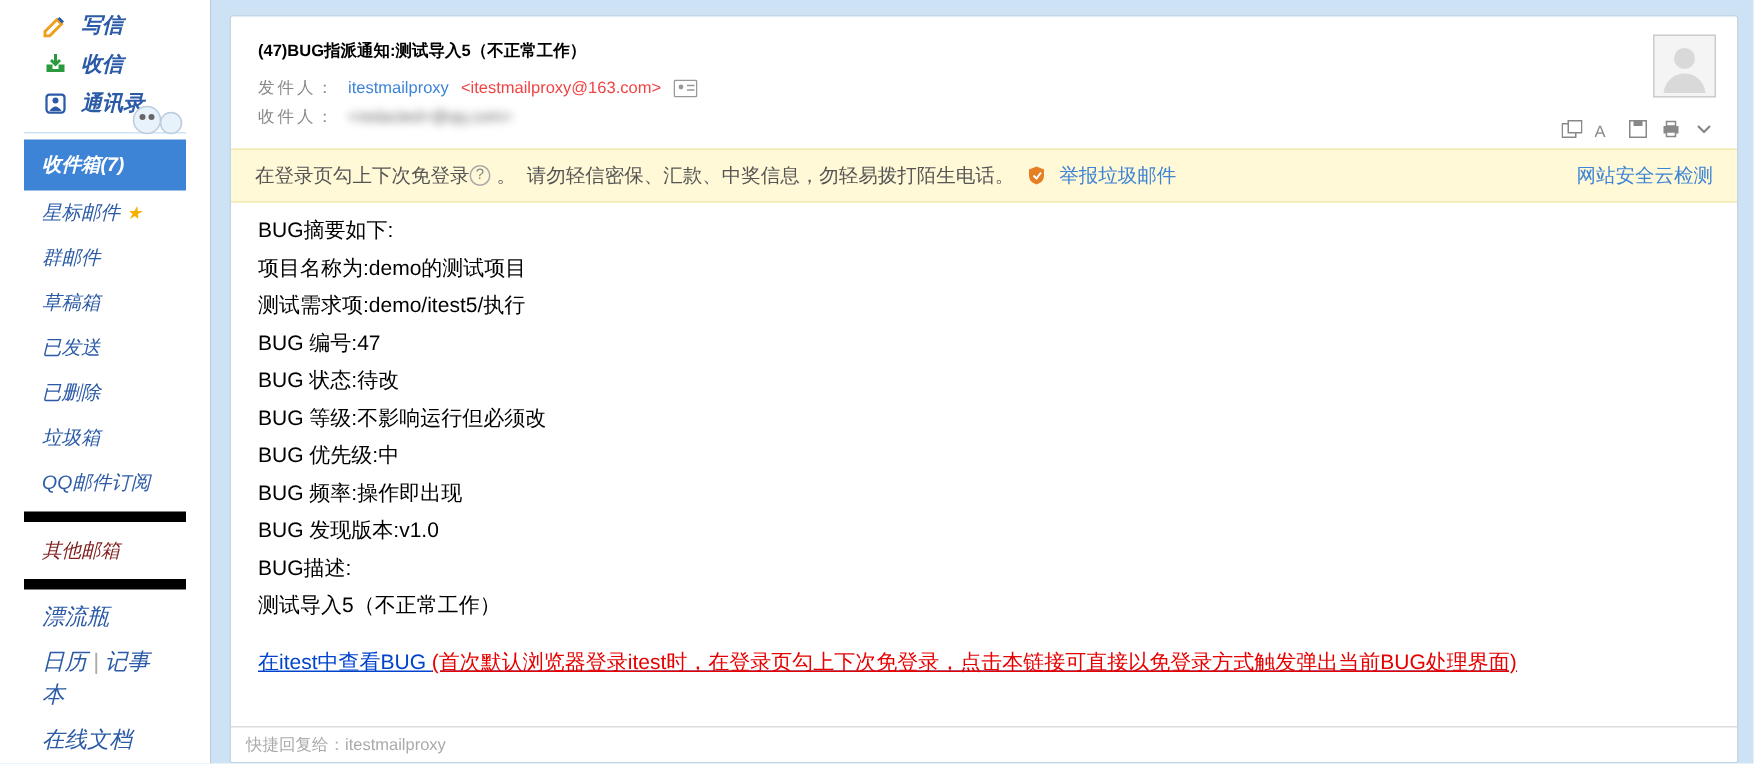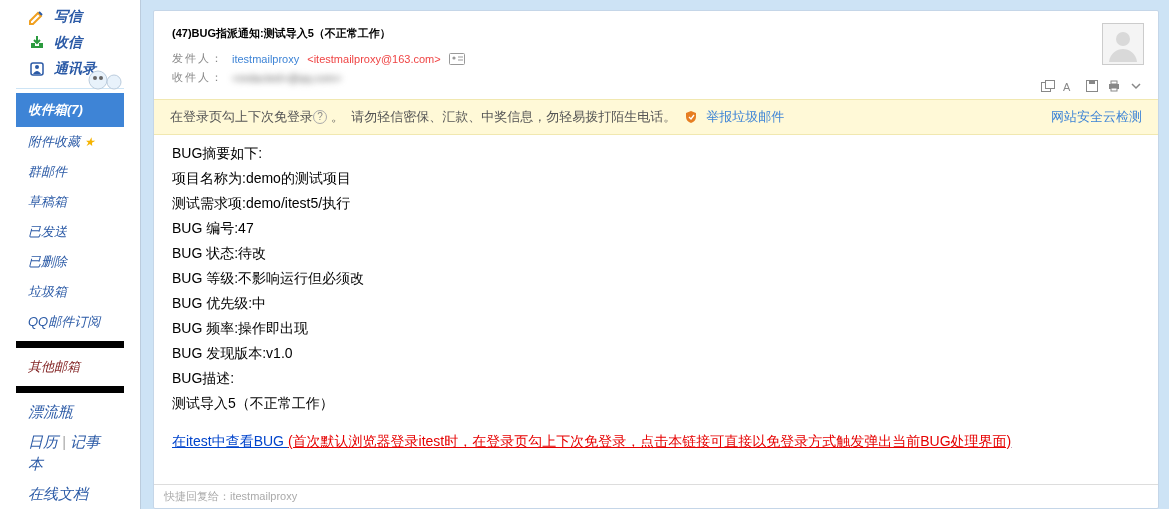--- a/index.html
+++ b/index.html
@@ -80,21 +80,21 @@
         <svg width="46" height="30" viewBox="0 0 46 30">
             <circle cx="14" cy="20" r="9" fill="#e8f2fb" stroke="#bcd" stroke-width="1"></circle>
             <circle cx="30" cy="22" r="7" fill="#e8f2fb" stroke="#bcd" stroke-width="1"></circle>
             <circle cx="11" cy="18" r="2" fill="#666"></circle>
             <circle cx="17" cy="18" r="2" fill="#666"></circle>
           </svg>
       </div>
     </div>
     <div class="sb-sec">
       <div class="sb-item active">收件箱(7)</div>
-      <div class="sb-item"><span>附件收藏</span><span class="star">★</span></div>
+      <div class="sb-item"><span>星标邮件</span><span class="star">★</span></div>
       <div class="sb-item">群邮件</div>
       <div class="sb-item">草稿箱</div>
       <div class="sb-item">已发送</div>
       <div class="sb-item">已删除</div>
       <div class="sb-item">垃圾箱</div>
       <div class="sb-item">QQ邮件订阅</div>
     </div>
     <div class="sb-sec">
       <div class="sb-item" style="color:#7f1d1d;">其他邮箱</div>
     </div>

